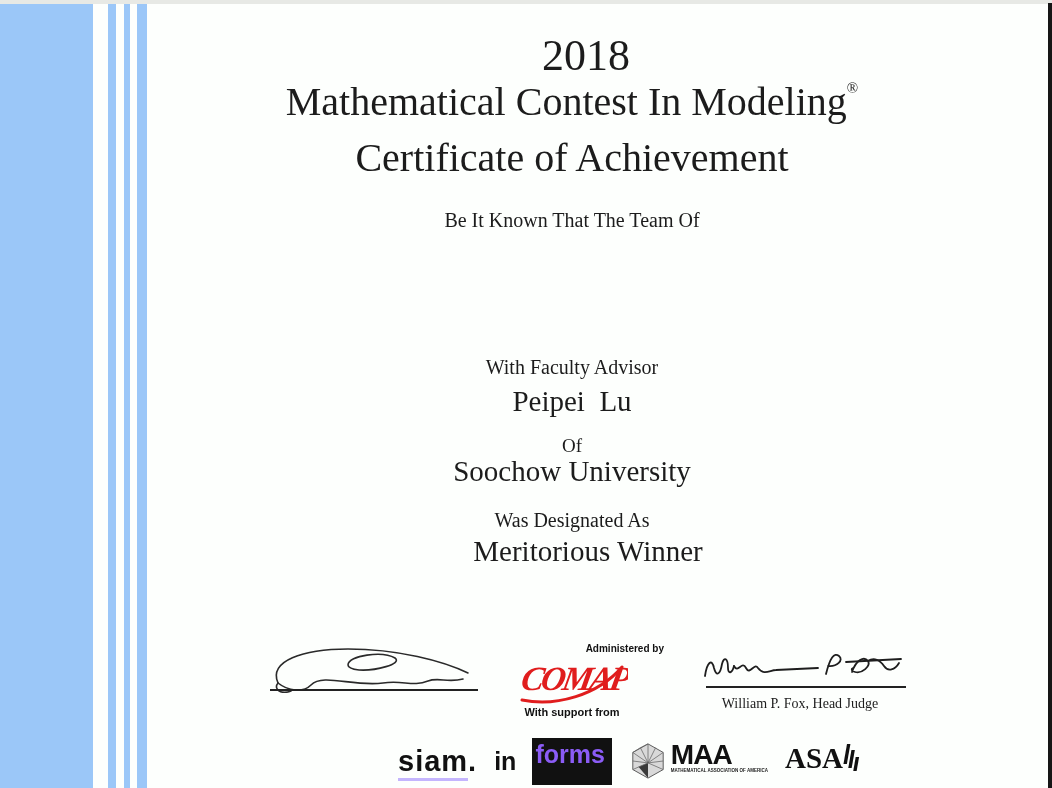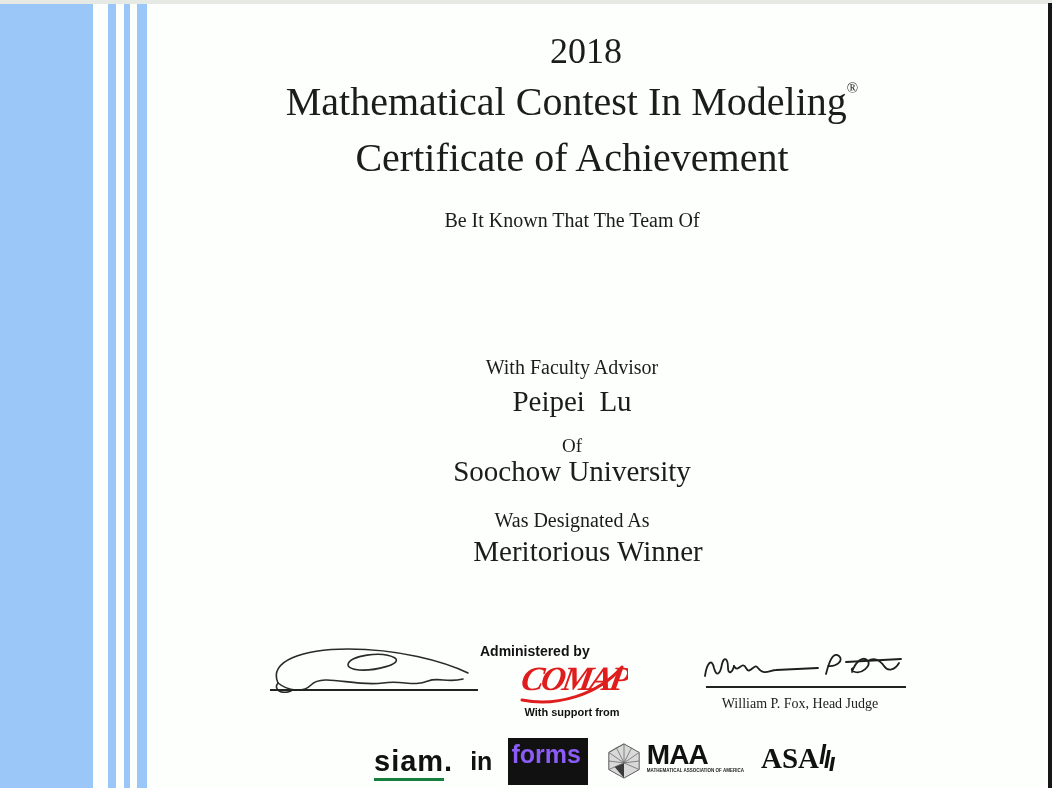--- a/index.html
+++ b/index.html
@@ -20,21 +20,21 @@
 
   
   .band  { position: absolute; left: 0;   top: 4px; width: 93px; height: 784px; background: #9bc7f8; }
   .st1   { position: absolute; left: 108px; top: 4px; width: 8px;  height: 784px; background: #9bc7f8; }
   .st2   { position: absolute; left: 124px; top: 4px; width: 6px;  height: 784px; background: #9bc7f8; }
   .st3   { position: absolute; left: 137px; top: 4px; width: 10px; height: 784px; background: #9bc7f8; }
 
   
   .cline { position: absolute; left: 148px; width: 848px; text-align: center; color: #1c1c1c; }
 
-  .year        { top: 30px;  font-size: 36px; padding-left: 28px; }
+  .year        { top: 30px;  font-size: 44px; padding-left: 28px; }
   .title       { top: 78px;  font-size: 40px; }
   .title sup   { font-size: 15px; vertical-align: 22px; }
   .subtitle    { top: 134px; font-size: 40px; }
   .team-intro  { top: 209px; font-size: 20px; }
   .members     { top: 236px; font-size: 29px; line-height: 33px; }
   .members div { white-space: pre; }
   .adv-intro   { top: 356px; font-size: 20px; }
   .adv-name    { top: 385px; font-size: 29px; white-space: pre; }
   .of-label    { top: 435px; font-size: 19px; }
   .institution { top: 455px; font-size: 29px; }
@@ -44,33 +44,33 @@
   
   .sig-svg-left  { position: absolute; left: 263px; top: 643px; }
   .sig-line-left { position: absolute; left: 270px; top: 689px; width: 208px; height: 2px; background: #222; }
   .sig-label-left{ position: absolute; left: 240px; top: 697px; width: 270px; text-align: center; font-size: 14px; }
 
   .sig-svg-right  { position: absolute; left: 700px; top: 648px; }
   .sig-line-right { position: absolute; left: 706px; top: 686px; width: 200px; height: 2px; background: #222; }
   .sig-label-right{ position: absolute; left: 685px; top: 696px; width: 230px; text-align: center; font-size: 14px; }
 
   
-  .admin-by   { position: absolute; left: 480px; top: 643px; width: 184px; text-align: left;
-                font-family: "Liberation Sans", sans-serif; font-weight: bold; font-size: 14px; color: #111; }
+  .admin-by   { position: absolute; left: 480px; top: 643px; width: 184px; text-align: right;
+                font-family: "Liberation Sans", sans-serif; font-weight: bold; font-size: 10px; color: #111; }
   .comap-wrap { position: absolute; left: 516px; top: 655px; width: 112px; height: 50px; }
   .support-by { position: absolute; left: 480px; top: 706px; width: 184px; text-align: center;
                 font-family: "Liberation Sans", sans-serif; font-weight: bold; font-size: 11px; color: #111; }
 
   
   .logo-row { position: absolute; left: 374px; top: 736px; height: 50px;
               display: flex; align-items: center; gap: 17px;
               font-family: "Liberation Sans", sans-serif; }
 
   .siam { font-weight: bold; font-size: 29px; letter-spacing: 1px; color: #111; line-height: 1; }
-  .siam .ul { border-bottom: 3px solid #15803d; padding-bottom: 1px; }
+  .siam .ul { border-bottom: 3px solid #c4b5fd; padding-bottom: 1px; margin-left: 24px; }
 
   .informs { display: flex; align-items: center; font-weight: bold; font-size: 25px; line-height: 1; }
   .informs .in { color: #111; margin-right: 16px; }
   .informs .forms { background: #111; color: #8b5cf6; padding: 4px 7px 18px 3px; }
 
   .maa { display: flex; gap: 4px; }
   .maa-texts { display: flex; flex-direction: column; align-items: flex-start; }
   .maa-name { font-weight: bold; font-size: 28px; line-height: 26px; color: #111; letter-spacing: -1px; }
   .maa-sub  { font-size: 4.5px; font-weight: bold; color: #222; letter-spacing: 0; white-space: nowrap; }
 

